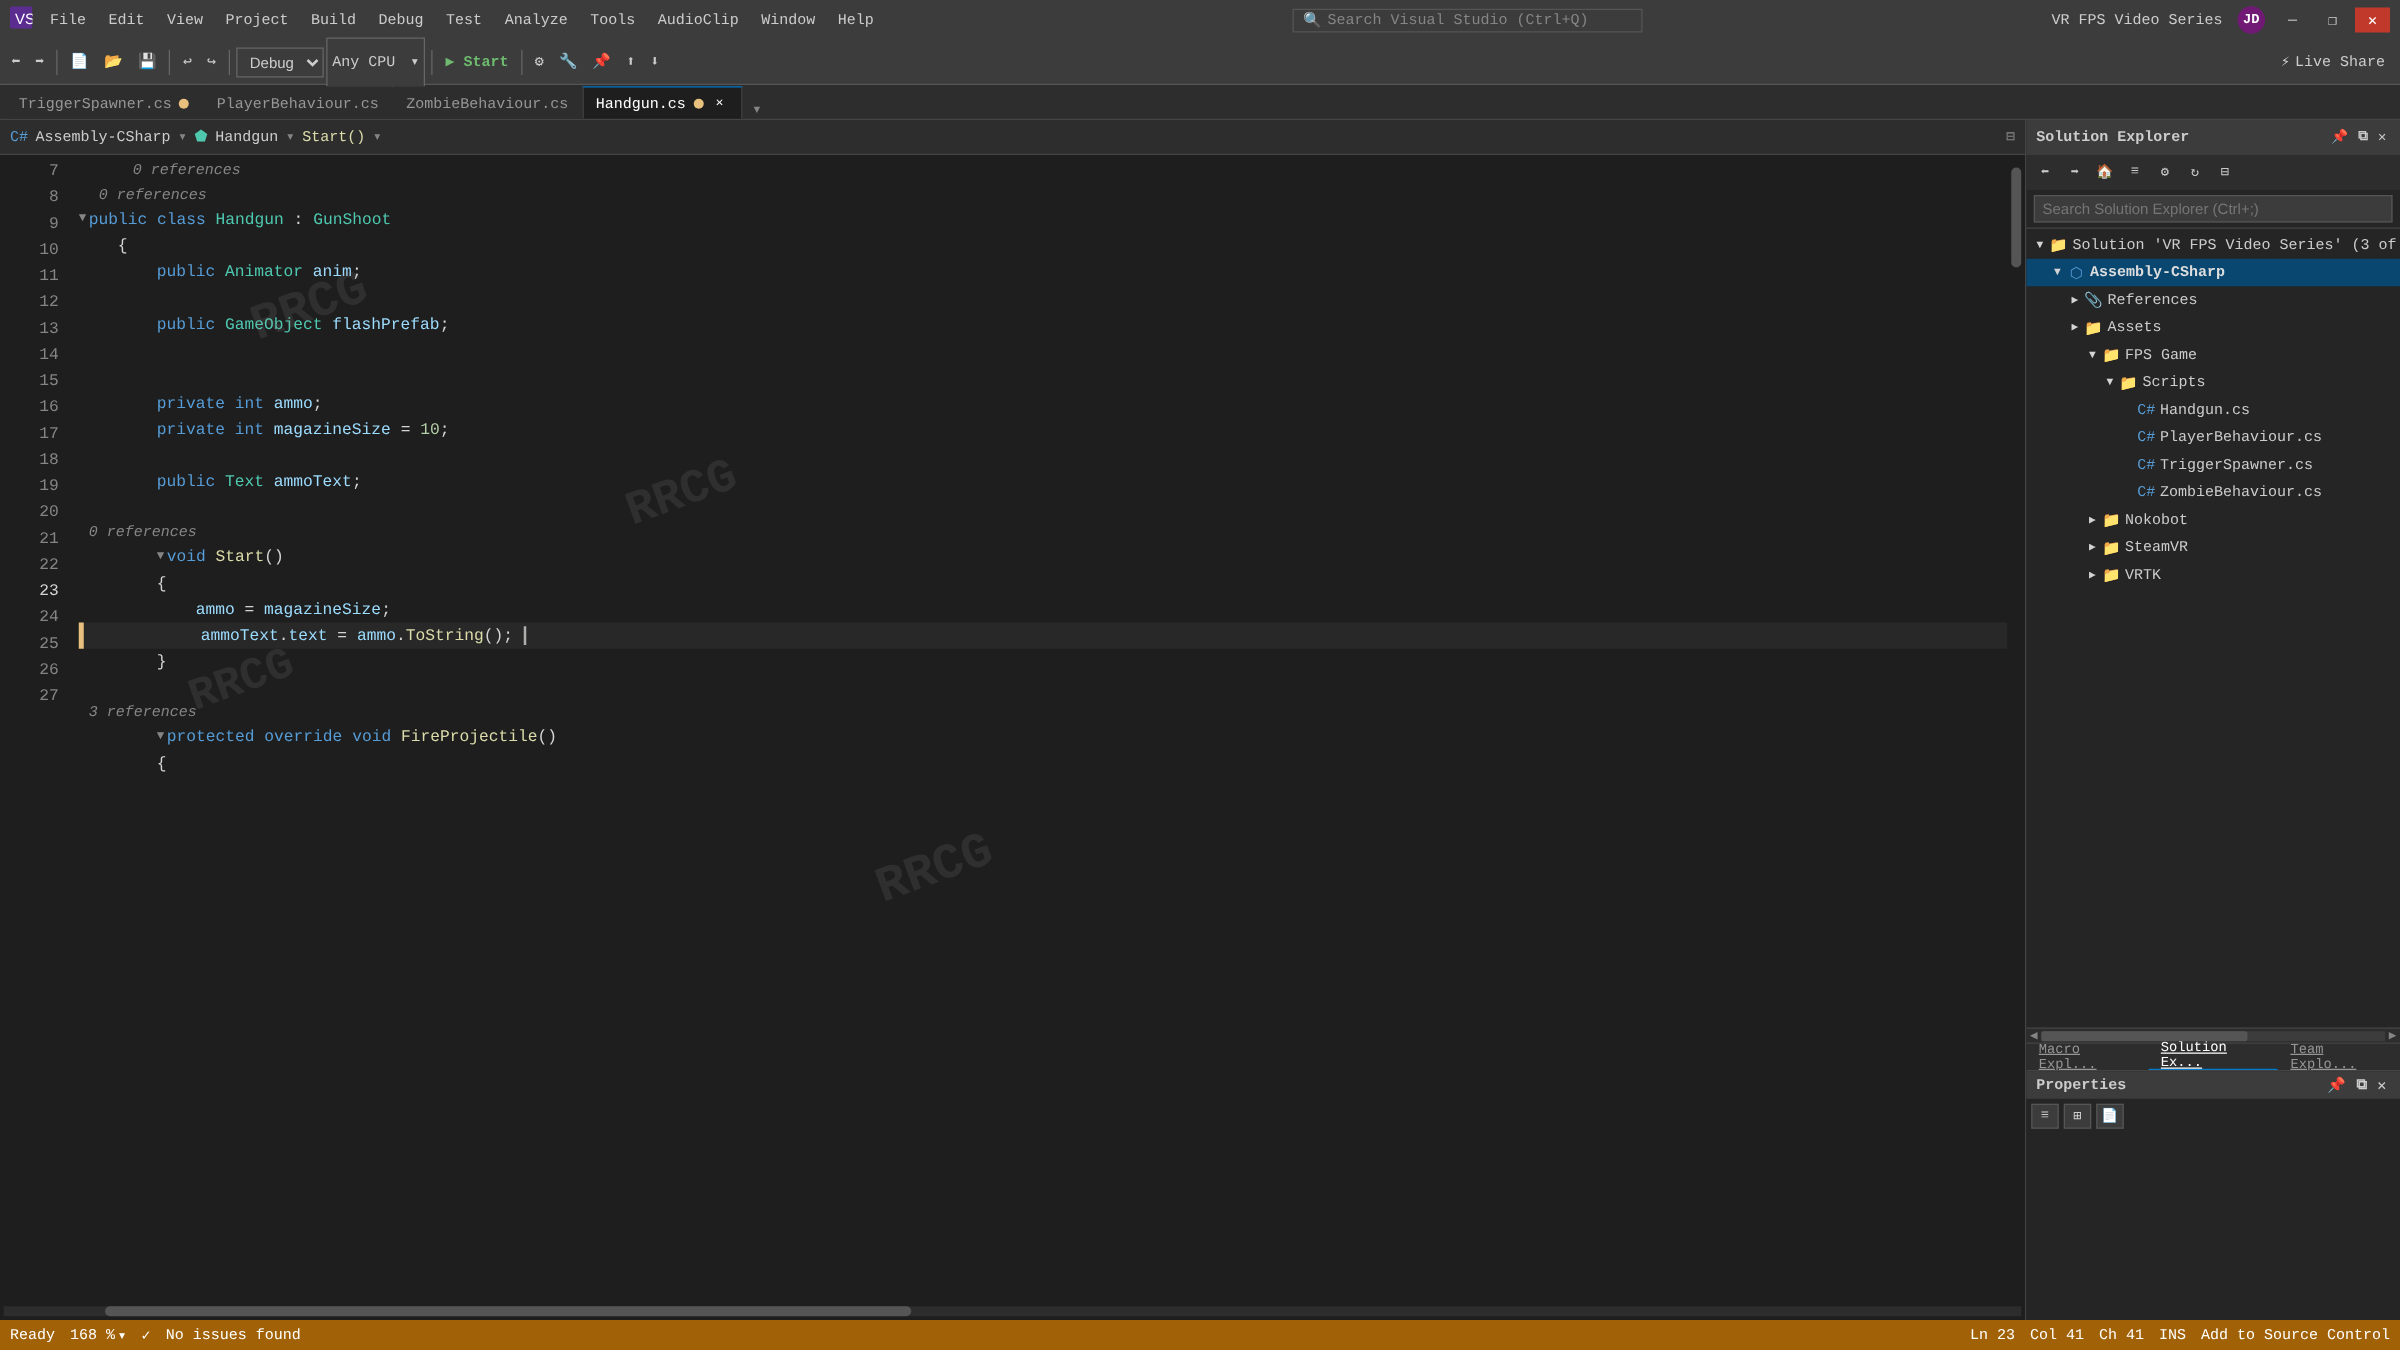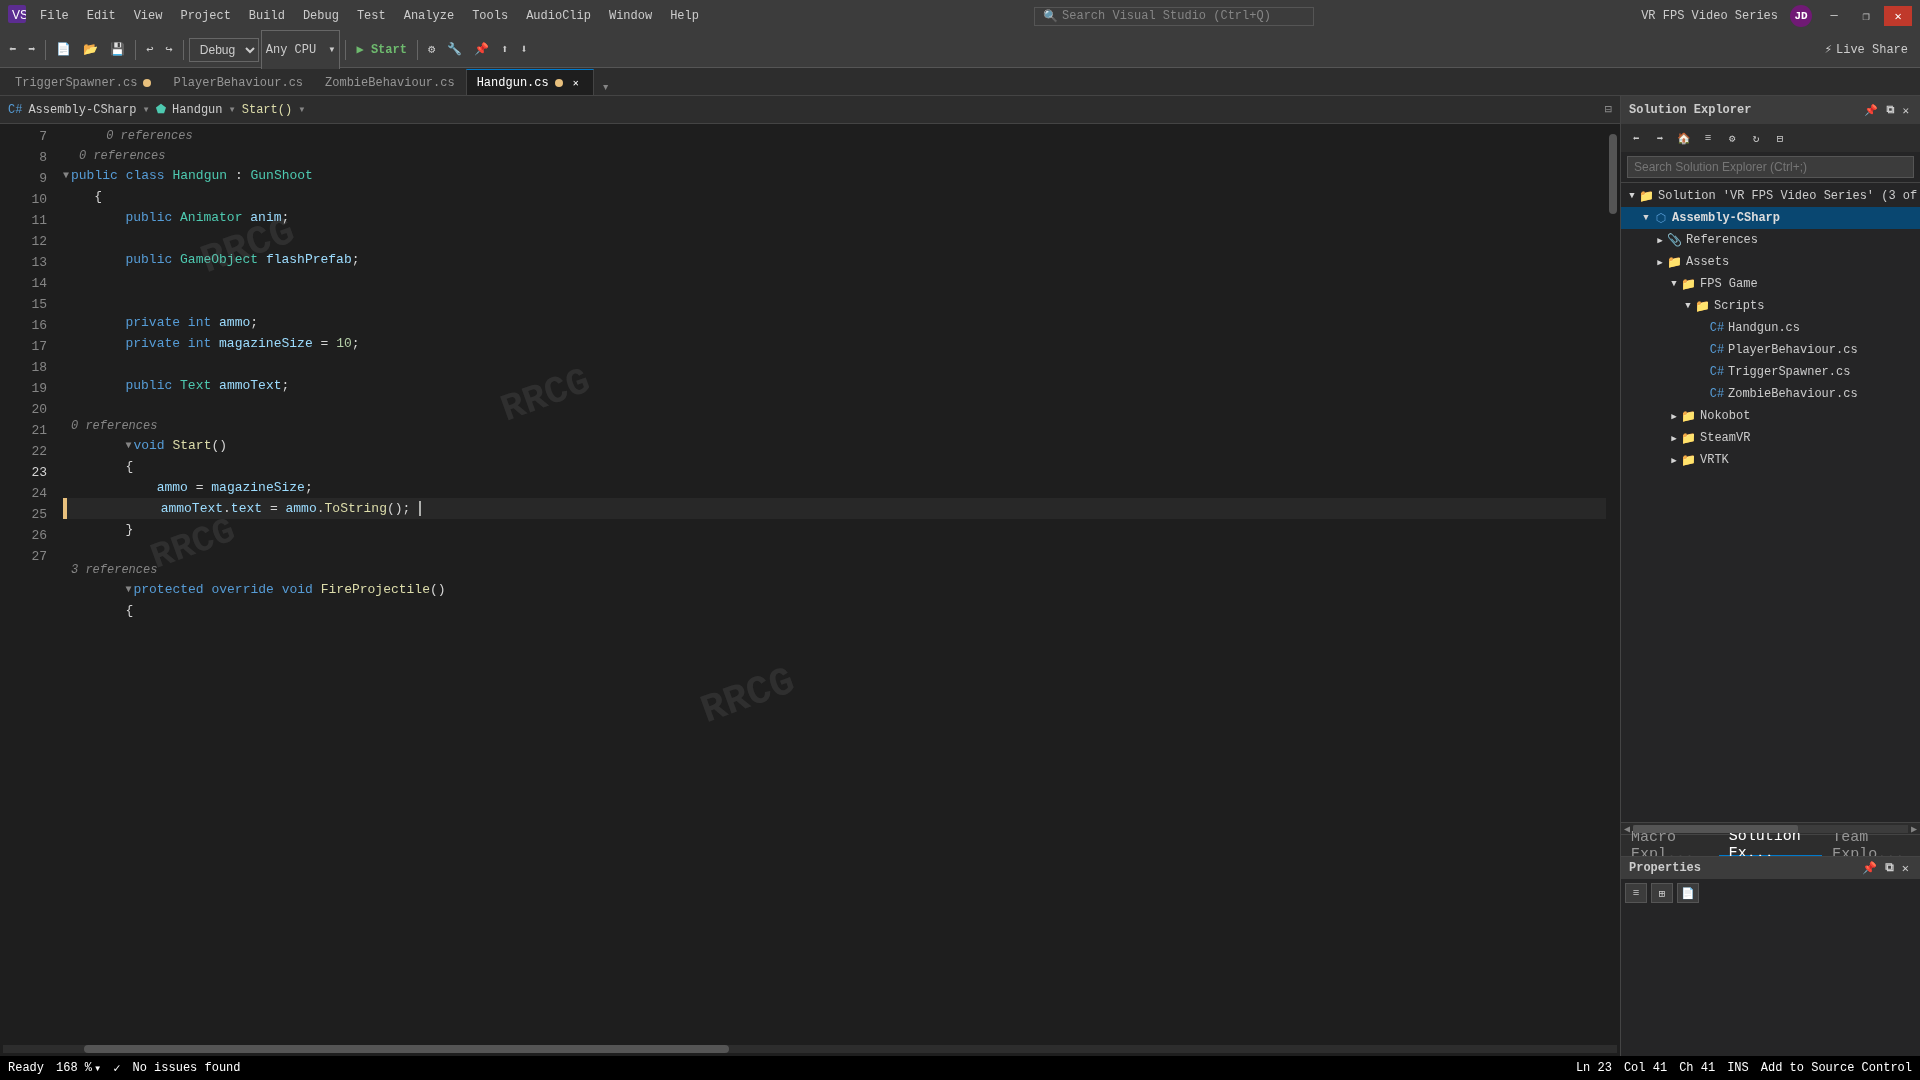--- a/index.html
+++ b/index.html
@@ -330,23 +330,24 @@
       background: #2d2d2d;
       display: flex;
       align-items: center;
       border-top: 1px solid #444;
     }
     .bottom-tab {
       padding: 0 10px;
       height: 22px;
       display: flex;
       align-items: center;
-      font-size: 15px;
+      font-size: 11px;
       color: #969696;
       cursor: pointer;
+      text-decoration: underline;
     }
     .bottom-tab.active { color: #fff; border-bottom: 2px solid #007acc; }
 
     
     #properties-panel {
       height: 200px;
       background: #252526;
       border-top: 1px solid #444;
     }
     #properties-header {
@@ -377,21 +378,21 @@
       border-radius: 4px;
       position: absolute;
       left: 3px;
       top: 10px;
       height: 80px;
     }
 
     
     #status-bar {
       height: 24px;
-      background: #000000;
+      background: #a16207;
       display: flex;
       align-items: center;
       padding: 0 8px;
       gap: 12px;
       color: #fff;
       font-size: 12px;
     }
     #status-bar .status-right {
       margin-left: auto;
       display: flex;

